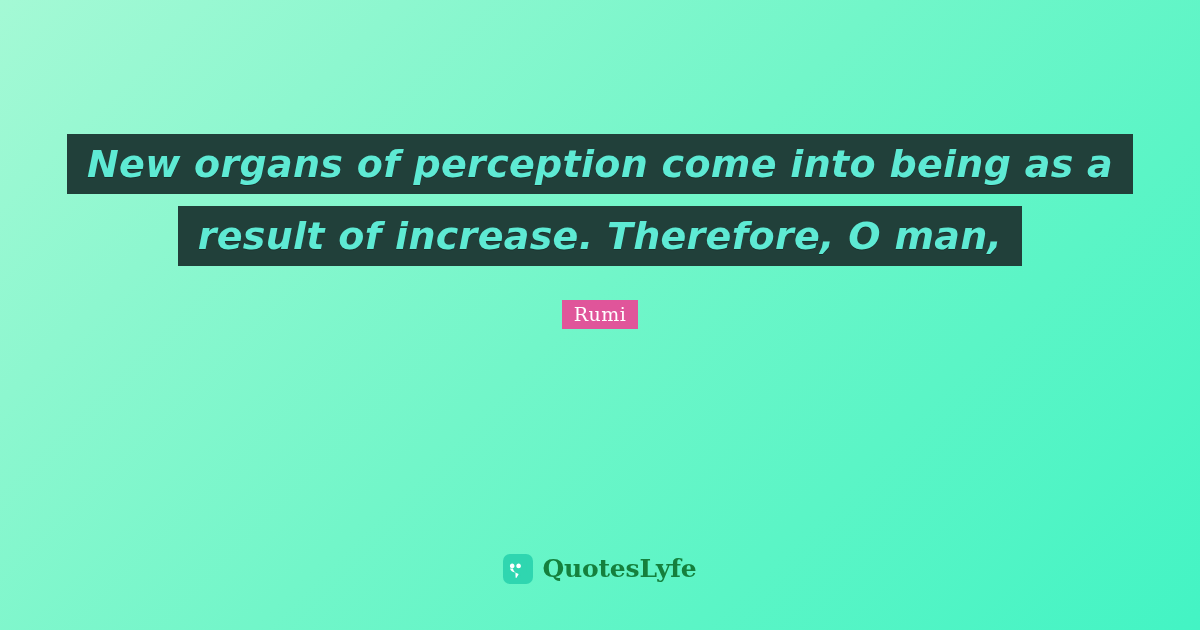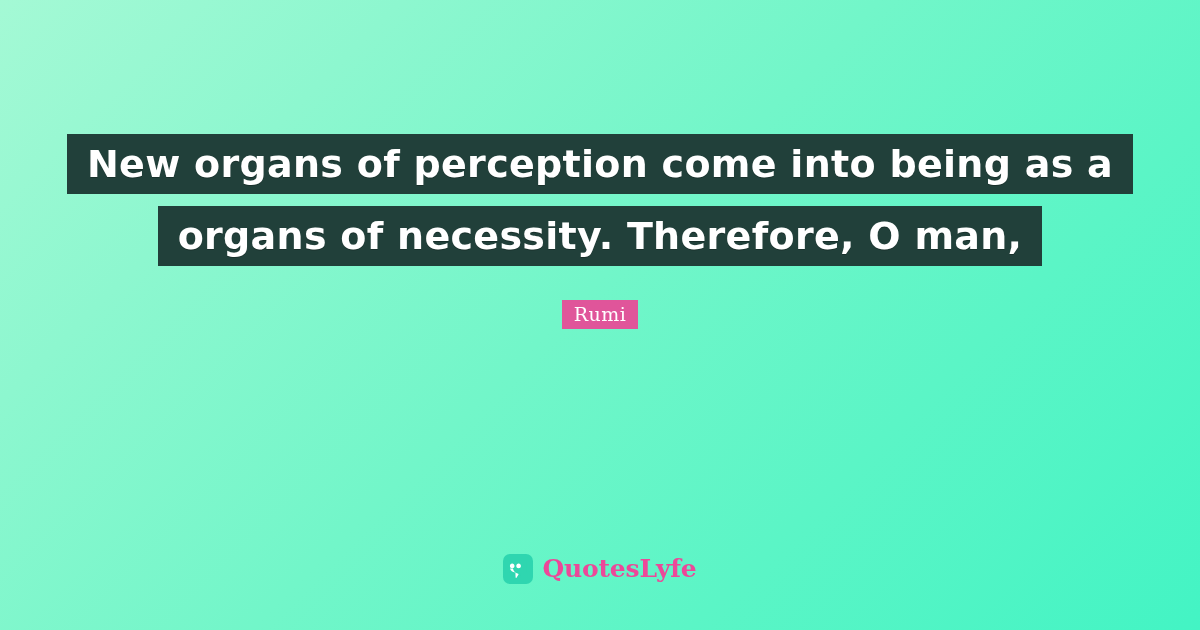--- a/index.html
+++ b/index.html
@@ -41,29 +41,30 @@
 
   .quote-line-wrap {
     display: block;
     text-align: center;
     margin-bottom: 12px;
   }
 
   .quote-line {
     display: inline-block;
     background: #21403a;
-    color: #ffffff;
+    color: #5eead4;
     font-family: "DejaVu Sans", sans-serif;
     font-weight: bold;
     font-size: 38px;
     line-height: 60px;
     letter-spacing: 0.3px;
     padding: 0 20px;
     white-space: nowrap;
     text-shadow: 0 1px 0 rgba(0,0,0,0.25);
+    font-style: italic;
   }
 
   #author-wrap {
     margin-top: 22px;
     text-align: center;
     width: 1200px;
   }
 
   #author-badge {
     display: inline-block;
@@ -99,37 +100,37 @@
     flex: none;
   }
 
   #logo-mark svg { display: block; }
 
   #logo-text {
     font-family: "DejaVu Serif", serif;
     font-weight: bold;
     font-size: 25px;
     line-height: 30px;
-    color: #ec4899;
+    color: #15803d;
     letter-spacing: -0.2px;
   }
 </style>
 </head>
 <body>
 
 <div id="quote-card">
 
   <div id="quote-text">
 
     <span class="quote-line-wrap">
       <span class="quote-line">New organs of perception come into being as a</span>
     </span>
 
     <span class="quote-line-wrap">
-      <span class="quote-line">organs of necessity. Therefore, O man,</span>
+      <span class="quote-line">result of increase. Therefore, O man,</span>
     </span>
 
 
 
   </div>
 
   <div id="author-wrap">
     <span id="author-badge">Rumi</span>
   </div>
 

